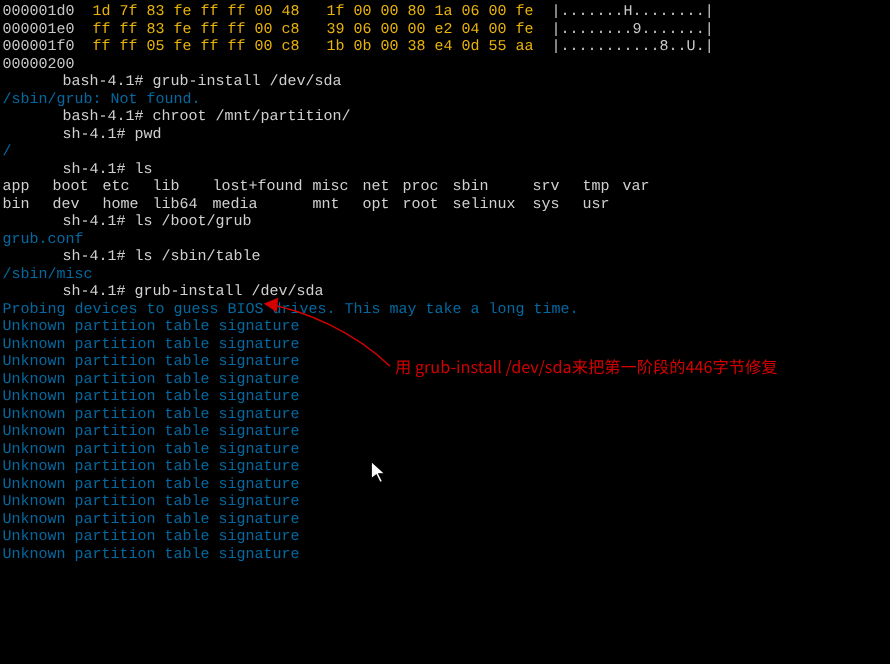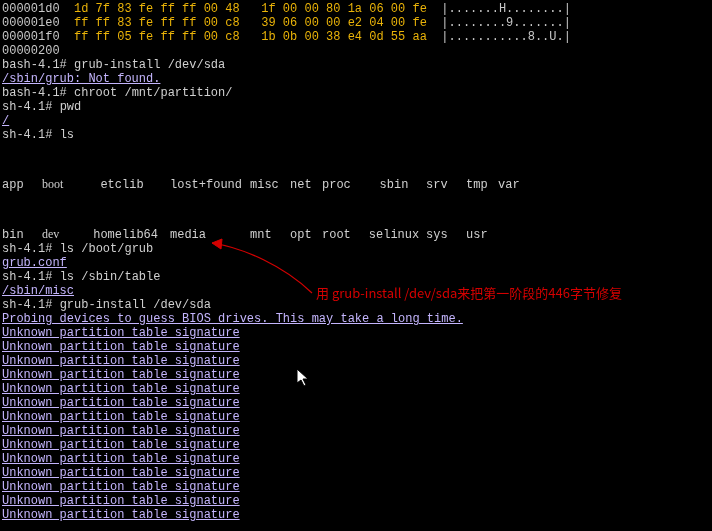--- a/index.html
+++ b/index.html
@@ -15,34 +15,34 @@
     overflow: hidden;
   }
   .terminal {
     white-space: pre;
     padding: 2px 2px 4px 2px;
   }
   .hex-addr   { color: #c8c8c8; }
   .hex-bytes  { color: #eab308; }
   .hex-ascii  { color: #c8c8c8; }
   .hex-line   { }
-  .prompt     { color: #d0d0d0; }
+  .prompt     { color: #d0d0d0; margin-left: 48px; }
   .cmd        { color: #d0d0d0; }
-  .out        { color: #c4b5fd; text-decoration: underline; }
+  .out        { color: #0369a1; }
   .ls-line    { color: #d0d0d0; }
   .ls-col     { display: inline-block; }
   .ls0 { width: 40px; }
-  .ls1 { width: 40px; font-family: Liberation Serif, serif; }
-  .ls2 { width: 40px; text-align: right; }
-  .ls3 { width: 48px; margin-top: 36px; }
+  .ls1 { width: 40px; }
+  .ls2 { width: 40px; }
+  .ls3 { width: 48px; }
   .ls5 { width: 80px; }
   .ls6 { width: 40px; }
   .ls7 { width: 32px; }
   .ls8 { width: 40px; }
-  .ls9 { width: 64px; text-align: center; }
+  .ls9 { width: 64px; }
   .lsA { width: 40px; }
   .lsB { width: 32px; }
   .lsC { width: 32px; }
 
   .annot-layer {
     position: absolute;
     top: 0; left: 0;
     width: 712px; height: 417px;
     pointer-events: none;
   }

